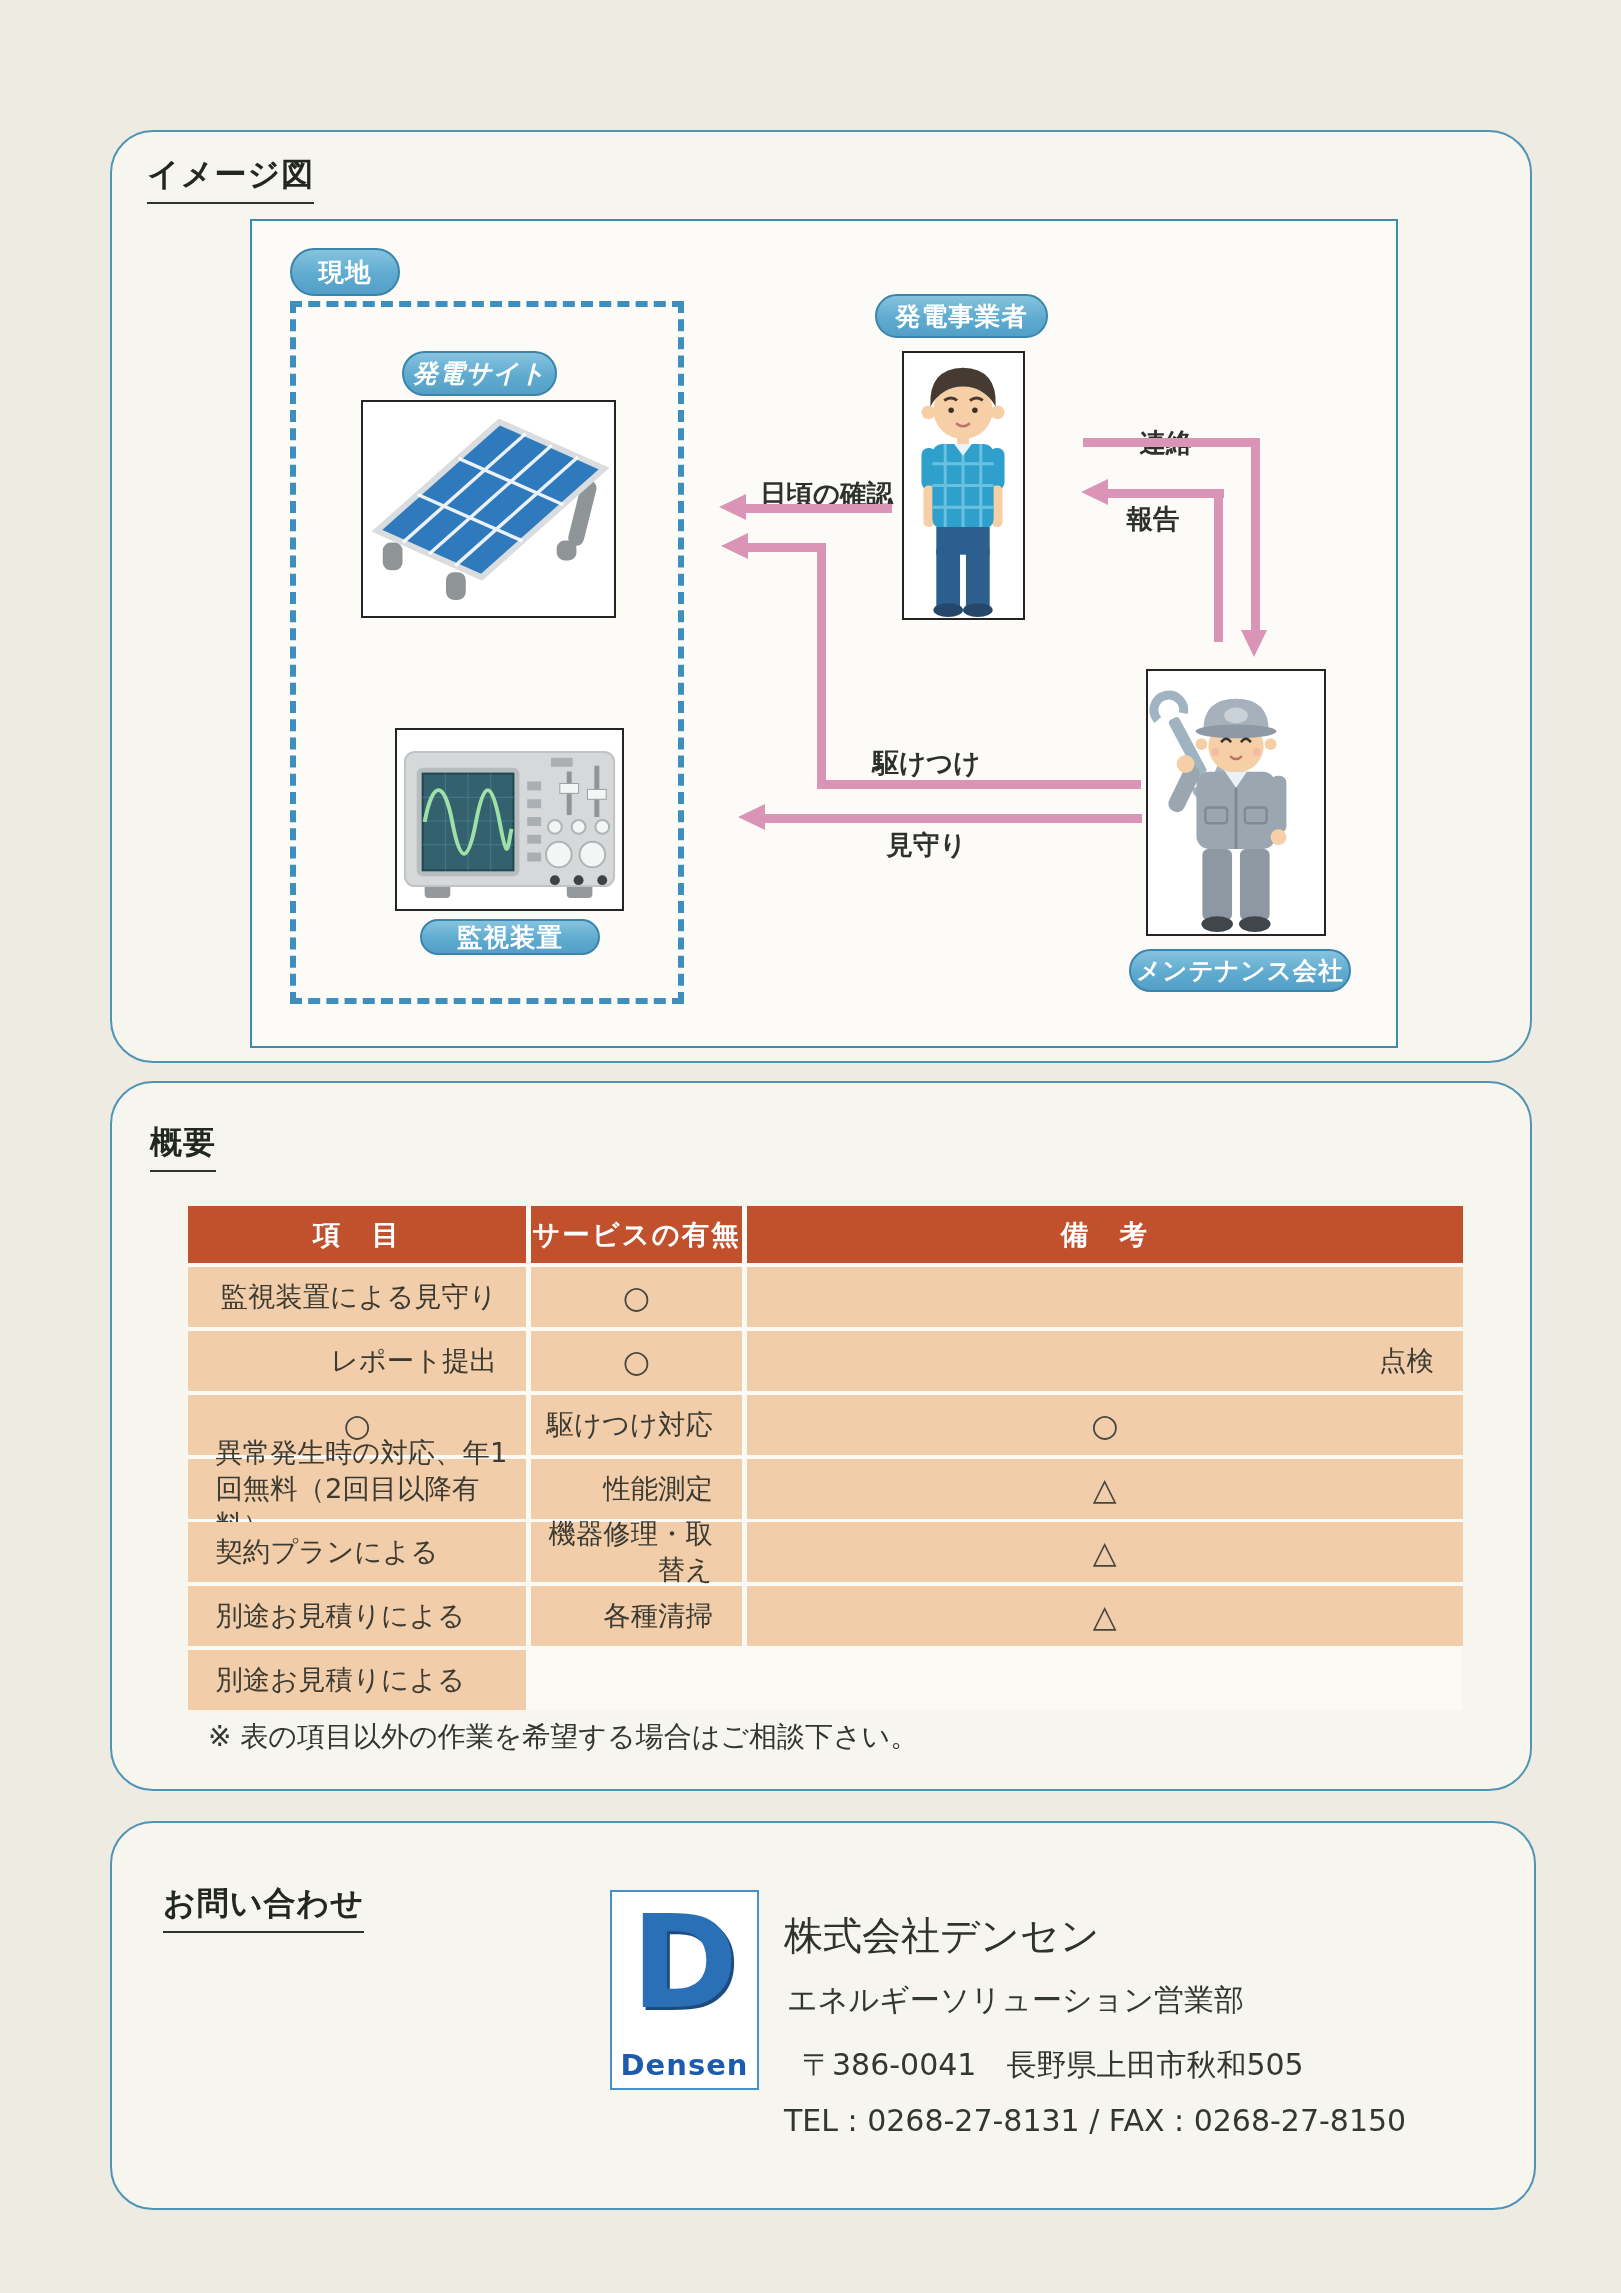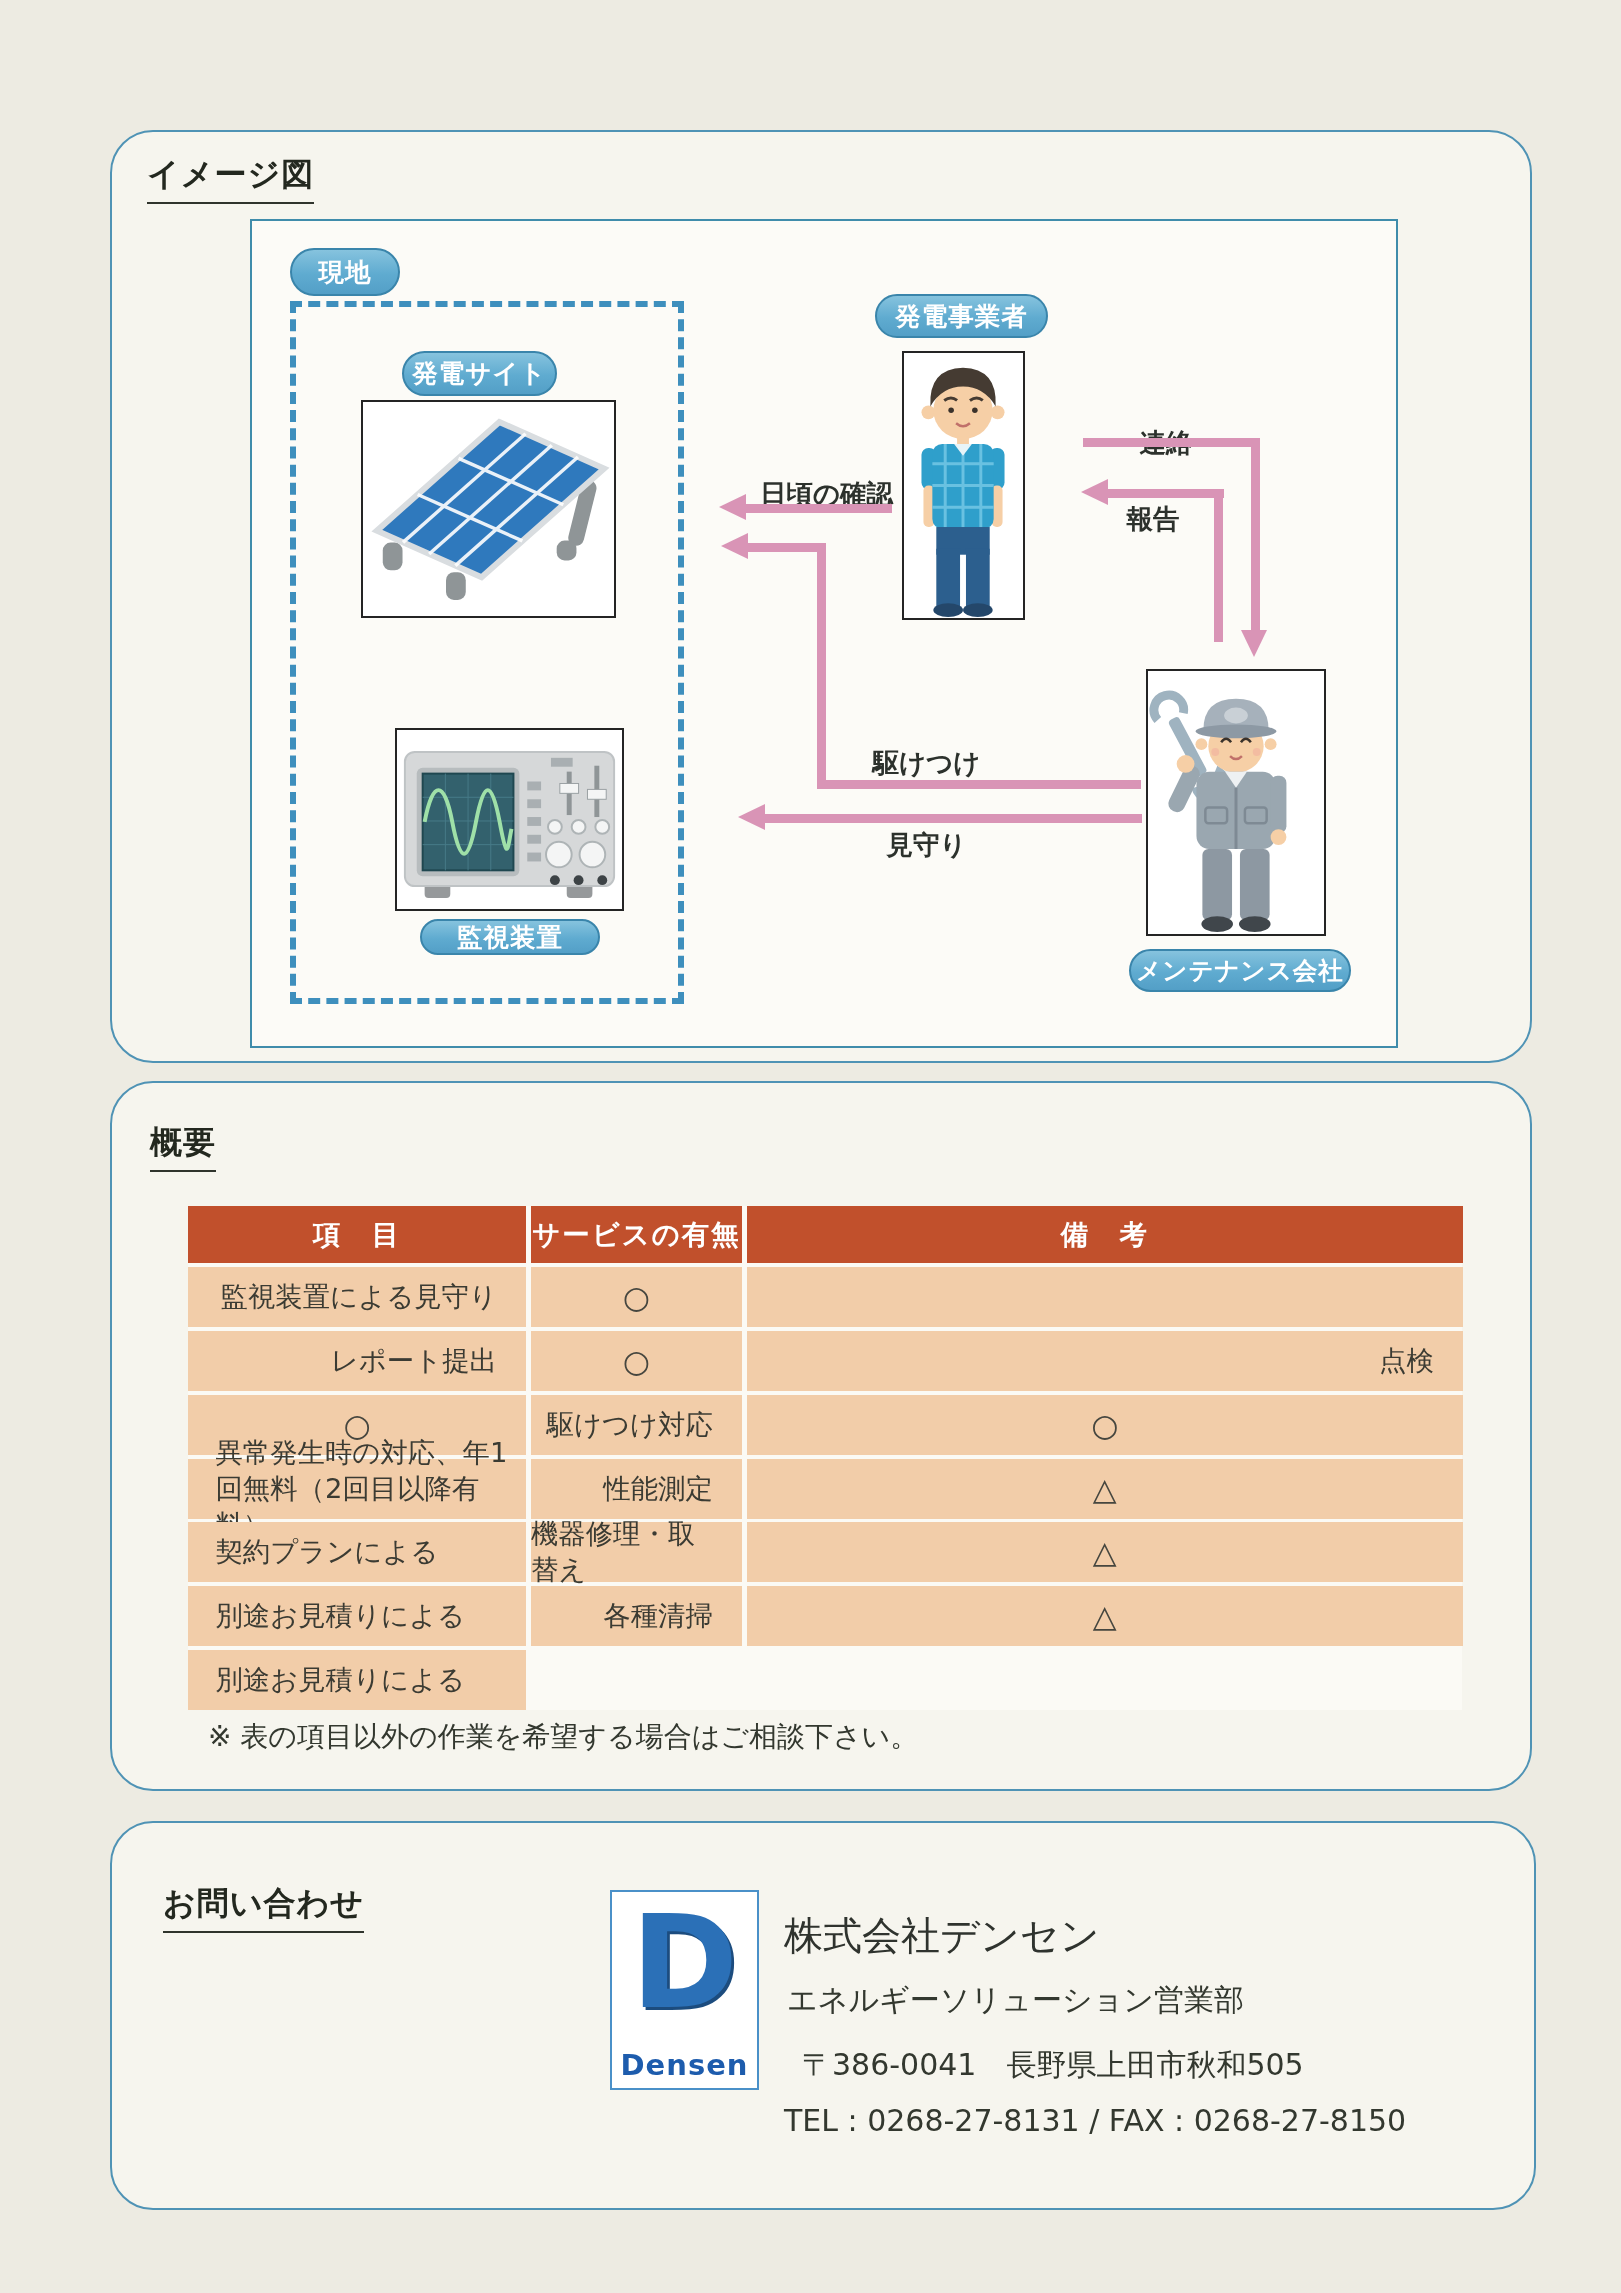--- a/index.html
+++ b/index.html
@@ -24,21 +24,21 @@
   .aline{position:absolute;background:#d994b6;}
   .ahead-left{position:absolute;width:0;height:0;border-top:13.7px solid transparent;border-bottom:13.7px solid transparent;border-right:27.4px solid #d994b6;}
   .ahead-down{position:absolute;width:0;height:0;border-left:13.7px solid transparent;border-right:13.7px solid transparent;border-top:27.4px solid #d994b6;}
   .alabel{position:absolute;font-weight:bold;font-size:26.5px;color:#2c312c;text-align:center;}
   
   #svc-table{position:absolute;left:188px;top:1206px;width:1274px;display:grid;
              grid-template-columns:338px 211px 716px;gap:3.9px 4.9px;background:#fbfaf5;}
   .th{background:#c1502c;color:#ffffff;font-weight:bold;font-size:27.4px;height:57px;
       display:flex;align-items:center;justify-content:center;letter-spacing:2px;}
   .td{background:#f2cda9;color:#3b3b33;font-size:27.4px;height:60px;display:flex;align-items:center;box-sizing:border-box;}
-  .td.item{justify-content:flex-end;padding-right:29px;}
+  .td.item{justify-content:flex-end;padding-right:29px;text-align:right;}
   .td.svc{justify-content:center;font-size:31px;color:#46463f;}
   .td.remark{justify-content:flex-start;padding-left:27.4px;}
   .note{position:absolute;font-size:28px;color:#33382f;}
   
   .logo-box{position:absolute;left:610px;top:1890px;width:145px;height:196px;background:#ffffff;border:2px solid #4a90c8;}
   .logo-d{position:absolute;top:0px;left:50%;transform:translateX(-50%);font-size:129px;font-weight:bold;color:#2b70b7;line-height:1.1;text-shadow:2.9px 2.9px 0 #1c4c7e;}
   .logo-word{position:absolute;bottom:5.9px;width:100%;text-align:center;color:#1d5cad;font-weight:bold;font-size:29px;letter-spacing:1px;}
   .c-company{position:absolute;left:784px;top:1909px;font-size:39px;color:#2f332e;}
   .c-dept{position:absolute;left:787px;top:1980px;font-size:30px;color:#33382f;}
   .c-addr{position:absolute;left:802px;top:2045px;font-size:30px;color:#33382f;}
@@ -48,21 +48,21 @@
 <body>
 
 <div class="card" style="left:110px;top:130px;width:1422px;height:933px;">
   <div class="panel" style="left:138px;top:87px;width:1148px;height:829px;"></div>
 </div>
 <div class="sec-title" style="left:147px;top:153px;">イメージ図</div>
 
 <div class="dashed" style="left:290px;top:301px;width:394px;height:703px;"></div>
 
 <div class="pill" style="left:290px;top:248px;width:110px;height:48px;">現地</div>
-<div class="pill" style="left:402px;top:351px;width:155px;height:45px;">発電サイト</div>
+<div class="pill" style="left:402px;top:351px;width:155px;height:45px;font-style:italic;">発電サイト</div>
 <div class="pill" style="left:420px;top:919px;width:180px;height:36px;">監視装置</div>
 <div class="pill" style="left:875px;top:294px;width:173px;height:44px;">発電事業者</div>
 <div class="pill" style="left:1129px;top:949px;width:222px;height:43px;font-size:24.5px;">メンテナンス会社</div>
 
 <div class="imgbox" style="left:361px;top:400px;width:255px;height:218px;">
   <svg viewBox="0 0 254 216">
     <rect x="214" y="78" width="16" height="68" rx="8" fill="#8f9597" transform="rotate(14 222 112)"></rect>
     <rect x="20" y="142" width="20" height="28" rx="8" fill="#8f9597"></rect>
     <rect x="84" y="172" width="20" height="28" rx="8" fill="#8f9597"></rect>
     <rect x="196" y="140" width="20" height="20" rx="8" fill="#8f9597"></rect>

